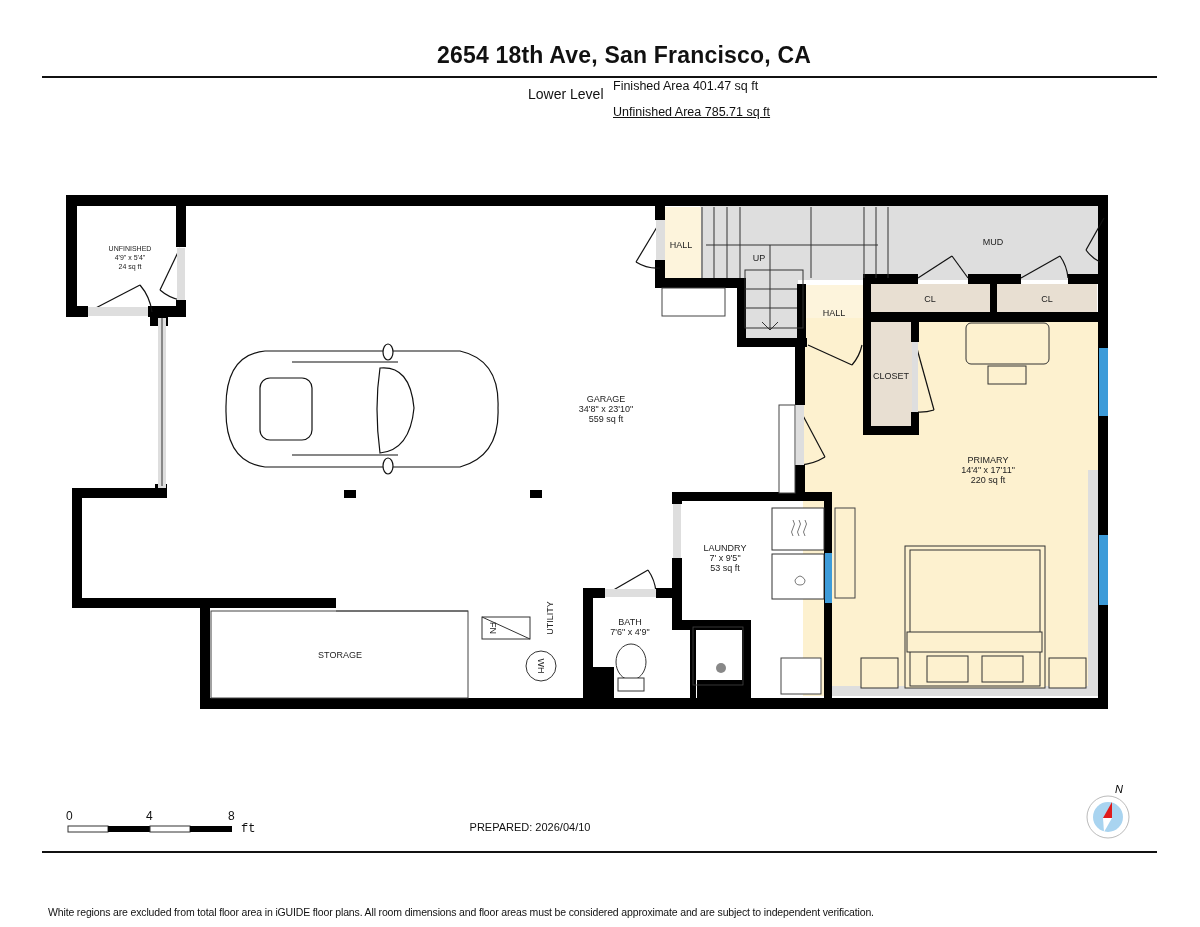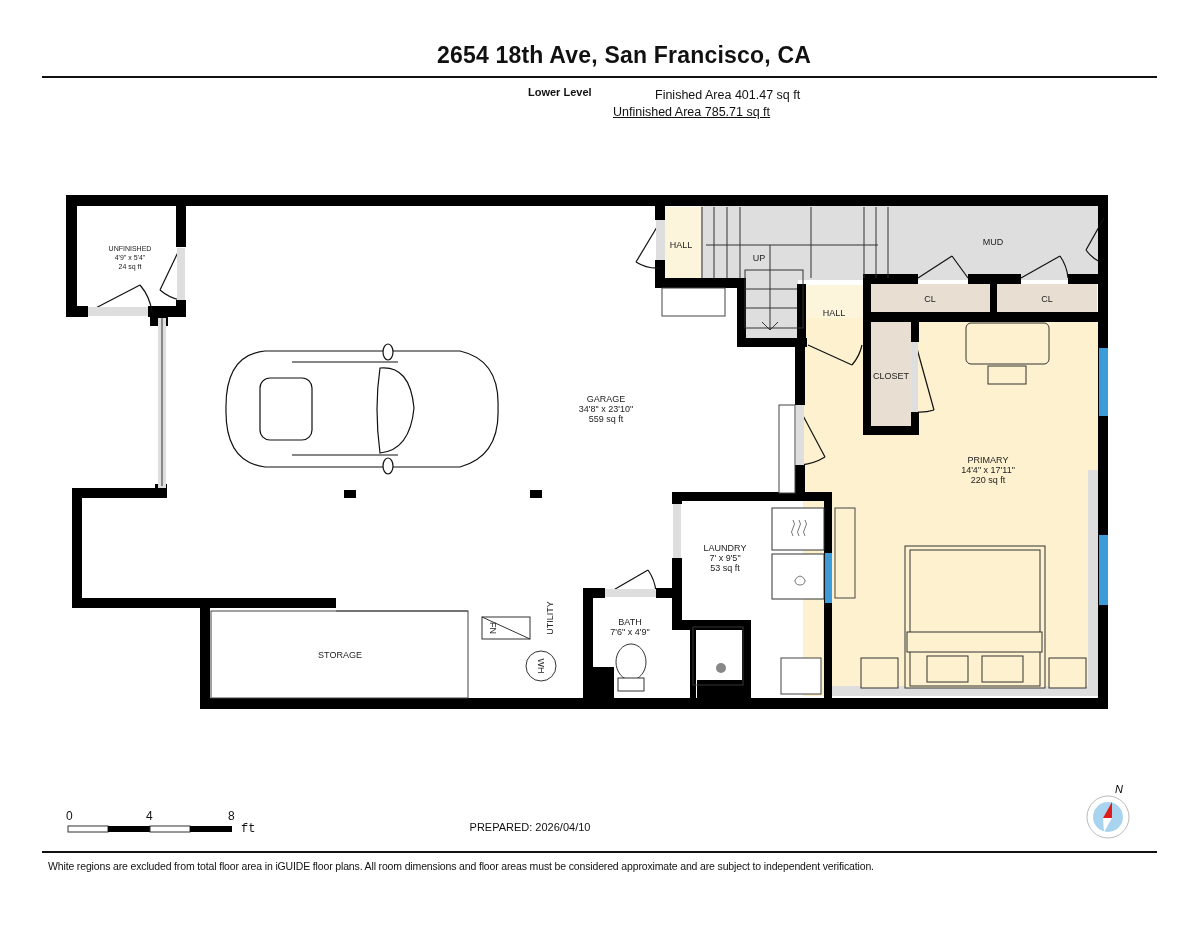--- a/index.html
+++ b/index.html
@@ -1,34 +1,34 @@
 <!DOCTYPE html>
 <html><head>
   <meta charset="utf-8">
   <style>
     html, body { margin: 0; padding: 0; background: #ffffff; }
     body { width: 1200px; height: 927px; position: relative; overflow: hidden; font-family: "Liberation Sans", sans-serif; color: #111; }
     .title { position: absolute; left: 0; width: 1200px; top: 42px; text-align: center; font-size: 23px; font-weight: bold; letter-spacing: 0.2px; padding-left: 24px; }
     .rule { position: absolute; left: 42px; width: 1115px; height: 2px; background: #111; }
-    .lvl-label { position: absolute; left: 528px; top: 86px; font-size: 11px; font-weight: bold; }
+    .lvl-label { position: absolute; left: 528px; top: 86px; font-size: 14px; font-weight: normal; }
     .area { position: absolute; left: 613px; font-size: 12.5px; }
     .plan { position: absolute; left: 0; top: 0; }
     .lbl { font-family: "Liberation Sans", sans-serif; font-size: 9px; fill: #222; text-anchor: middle; }
     .lbl-sm { font-family: "Liberation Sans", sans-serif; font-size: 7px; fill: #222; text-anchor: middle; }
     .scale-num { position: absolute; font-size: 12px; }
     .prepared { position: absolute; left: 0; width: 1060px; text-align: center; top: 821px; font-size: 11px; }
-    .disclaimer { position: absolute; left: 48px; top: 860px; font-size: 10.5px; letter-spacing: -0.15px; }
+    .disclaimer { position: absolute; left: 48px; top: 906px; font-size: 10.5px; letter-spacing: -0.15px; }
   </style>
 </head>
 <body>
 
 <div class="title">2654 18th Ave, San Francisco, CA</div>
 <div class="rule" style="top:76px;"></div>
 <div class="lvl-label">Lower Level</div>
-<div class="area" style="top:88px;margin-left:42px;">Finished Area 401.47 sq ft</div>
+<div class="area" style="top:79px;">Finished Area 401.47 sq ft</div>
 <div class="area" style="top:105px;text-decoration:underline;">Unfinished Area 785.71 sq ft</div>
 
 <svg class="plan" width="1200" height="927" viewBox="0 0 1200 927">
 
   <rect x="700" y="205" width="400" height="75" fill="#dedede"></rect>
   <rect x="742" y="270" width="56" height="70" fill="#dedede"></rect>
 
   <rect x="665" y="207" width="36" height="72" fill="#fdf4dc"></rect>
 
   <rect x="803" y="285" width="62" height="57" fill="#fdf4dc"></rect>

